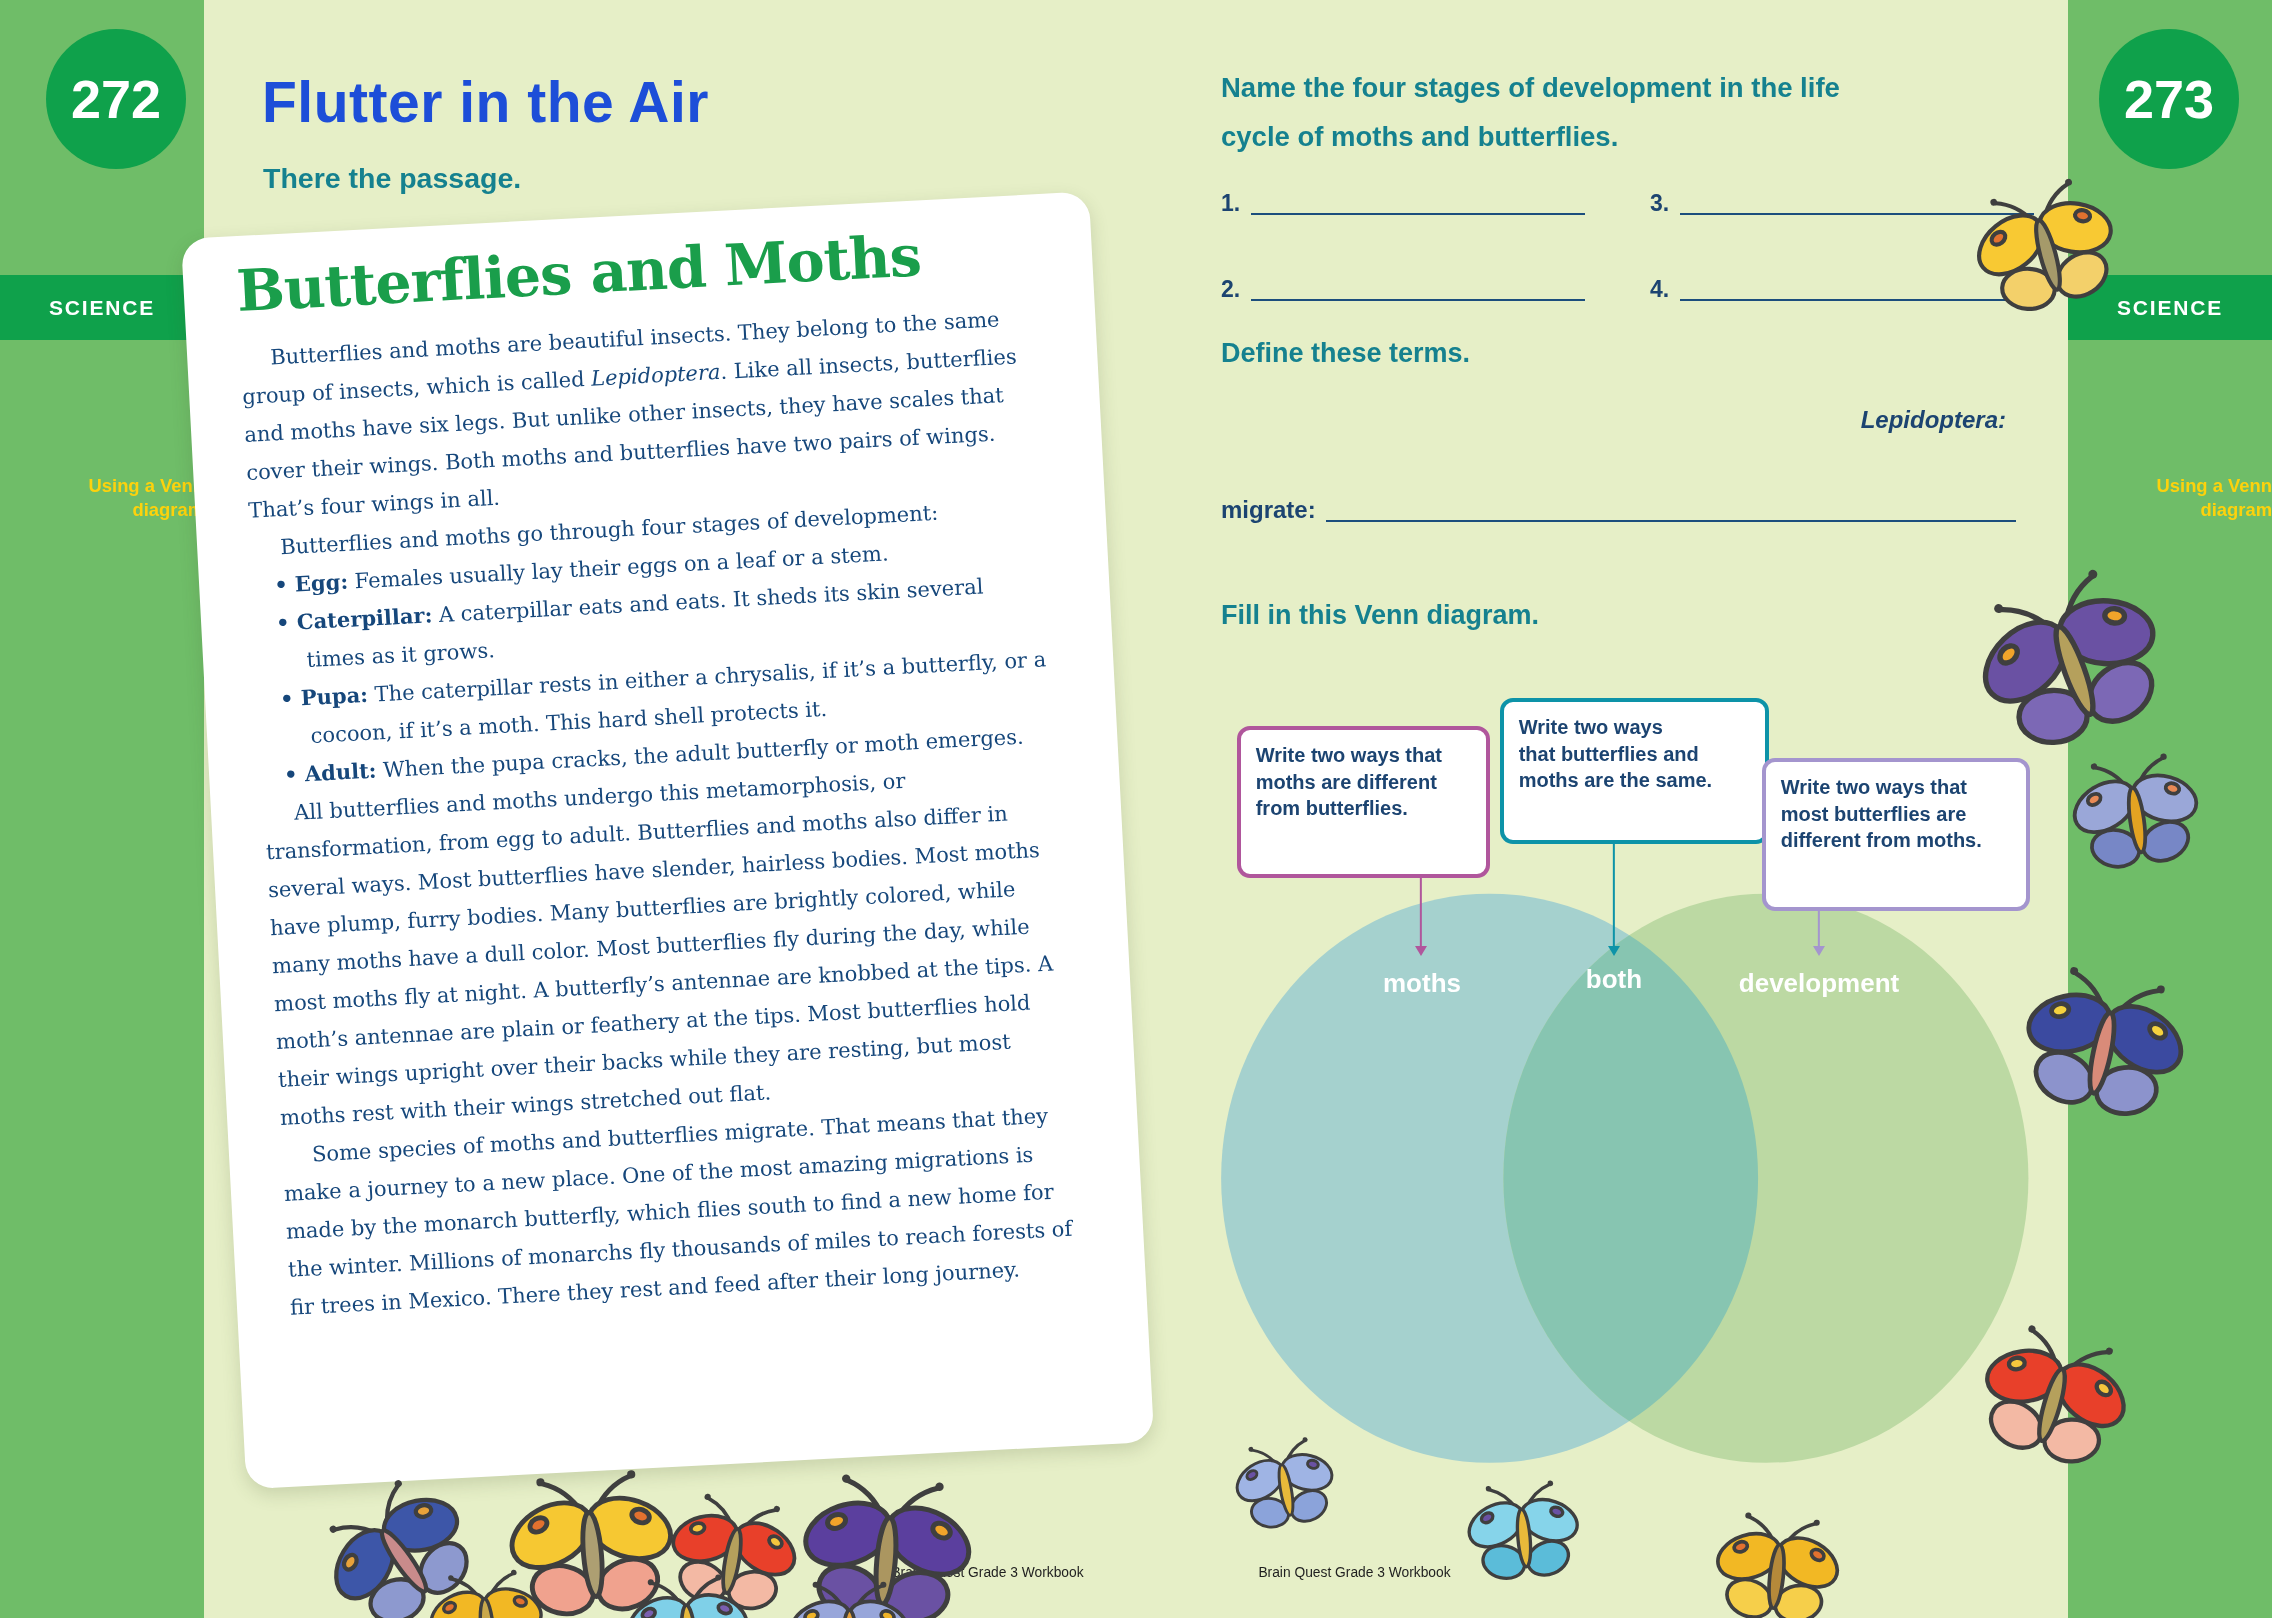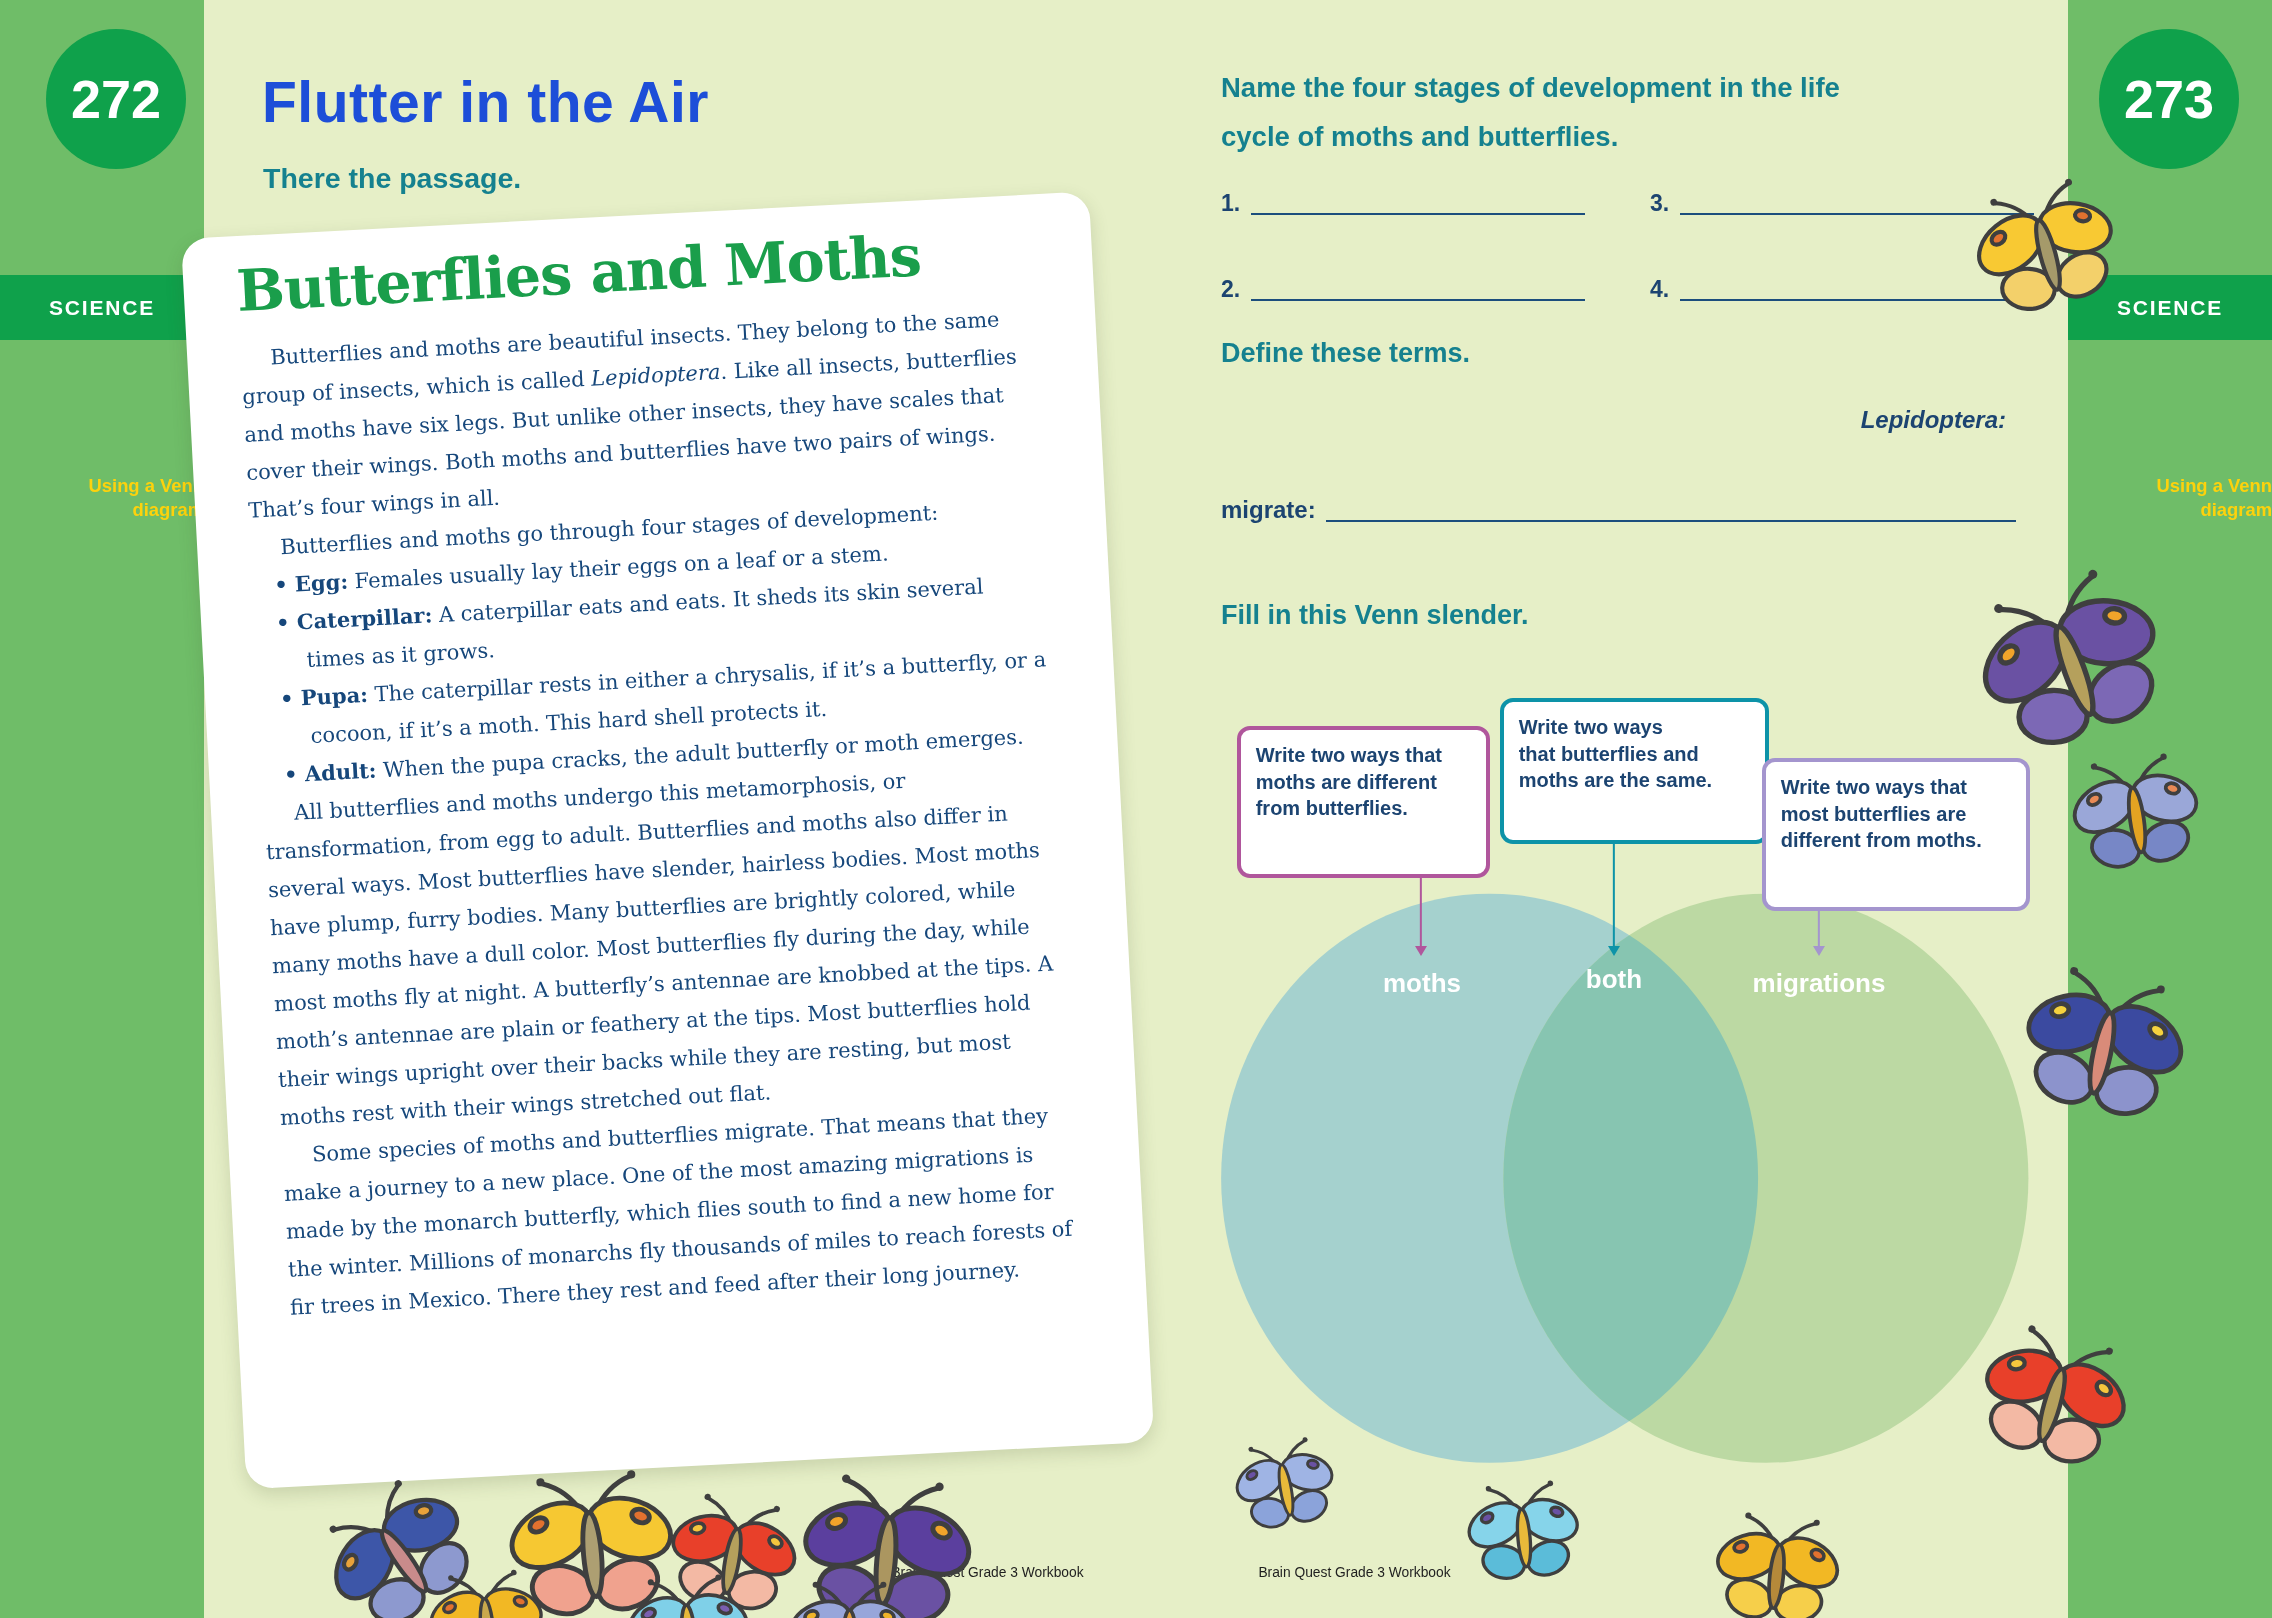--- a/index.html
+++ b/index.html
@@ -189,38 +189,38 @@
 
 <div class="term-row" id="term-lep">
   <span class="term i">Lepidoptera:</span>
   <span class="blank"></span>
 </div>
 <div class="term-row" id="term-mig">
   <span class="term">migrate:</span>
   <span class="blank"></span>
 </div>
 
-<div class="section-heading" id="venn-heading">Fill in this Venn slender.</div>
+<div class="section-heading" id="venn-heading">Fill in this Venn diagram.</div>
 
 <svg id="venn-svg" width="872" height="611" viewBox="0 0 1900 1330">
   <defs>
     <clipPath id="clip-left-circle">
         <ellipse cx="655" cy="660" rx="585" ry="620"></ellipse>
       </clipPath>
   </defs>
   <ellipse cx="655" cy="660" rx="585" ry="620" fill="#a5d1ce"></ellipse>
   <ellipse cx="1257" cy="660" rx="572" ry="620" fill="#bcd9a3"></ellipse>
   <g clip-path="url(#clip-left-circle)">
     <ellipse cx="1257" cy="660" rx="572" ry="620" fill="#87c5b1"></ellipse>
   </g>
 </svg>
 
 <span class="venn-label" id="venn-label-moths">moths</span>
 <span class="venn-label" id="venn-label-both">both</span>
-<span class="venn-label" id="venn-label-butterflies">migrations</span>
+<span class="venn-label" id="venn-label-butterflies">development</span>
 
 <div class="callout" id="callout-moths" style="border-color: rgb(176, 86, 156);">Write two ways that
 moths are different
 from butterflies.</div>
 <div class="callout" id="callout-both" style="border-color: rgb(13, 147, 168);">Write two ways
 that butterflies and
 moths are the same.</div>
 <div class="callout" id="callout-butterflies" style="border-color: rgb(164, 149, 206);">Write two ways that
 most butterflies are
 different from moths.</div>

